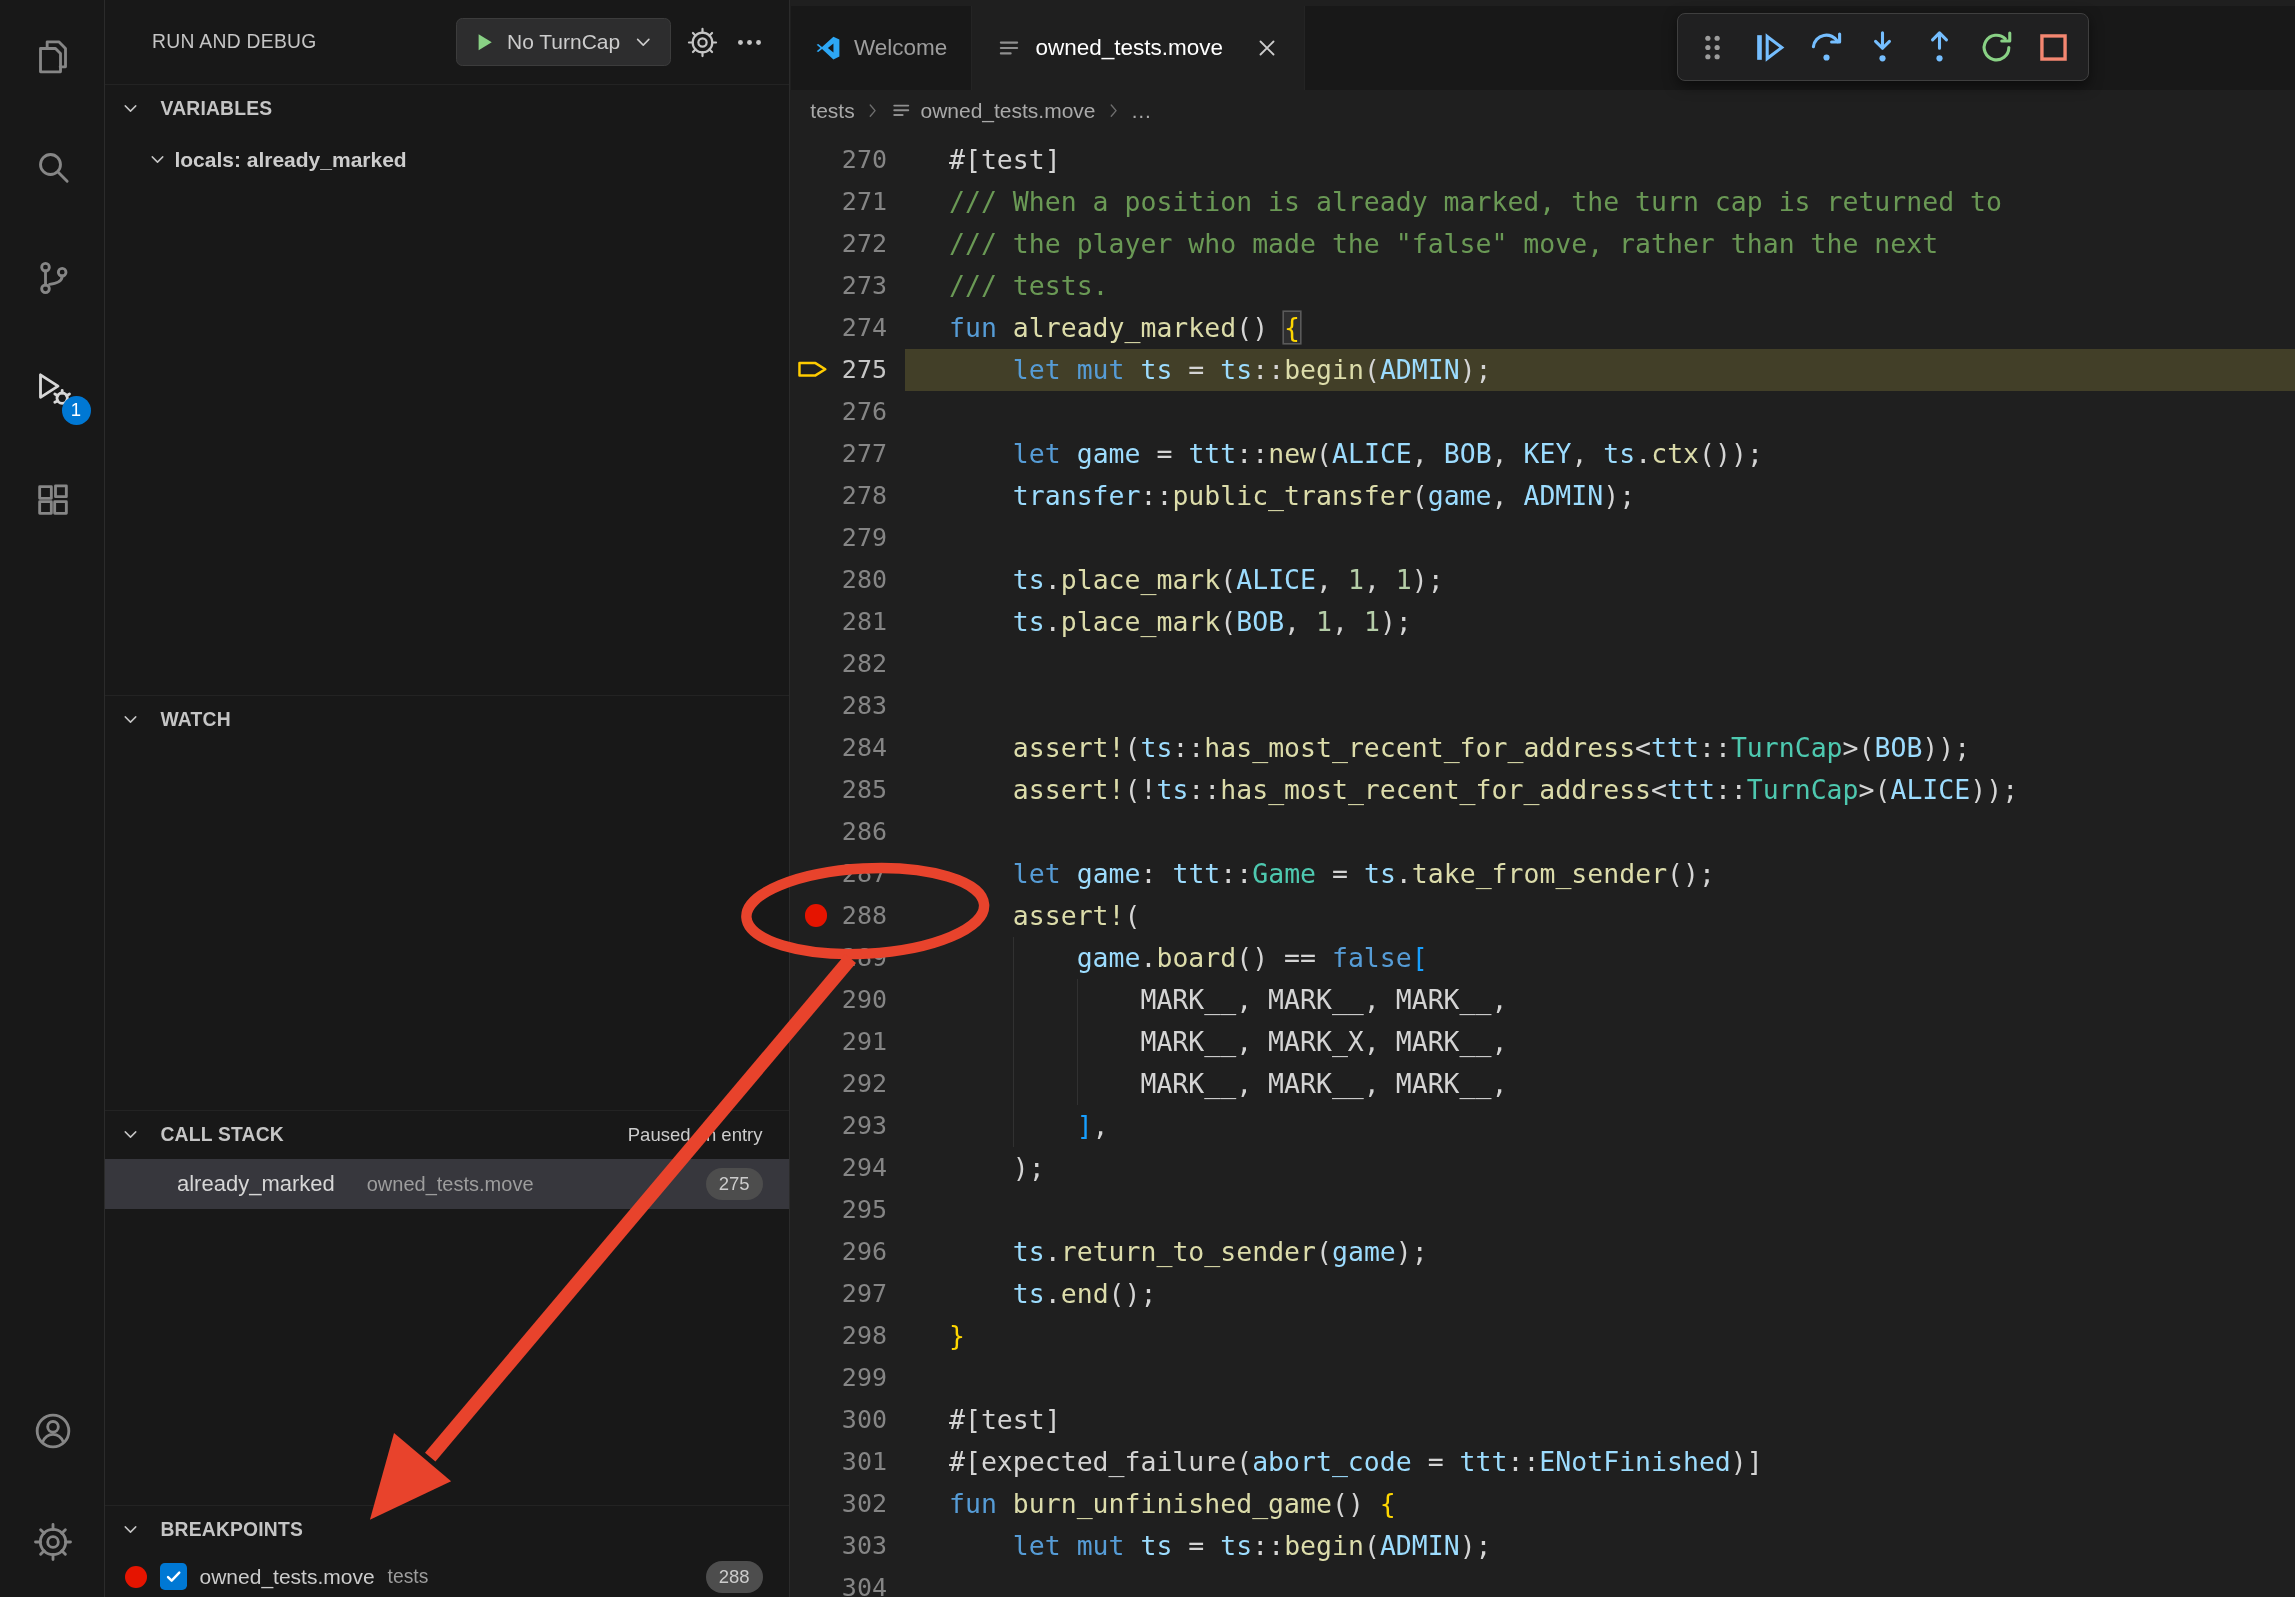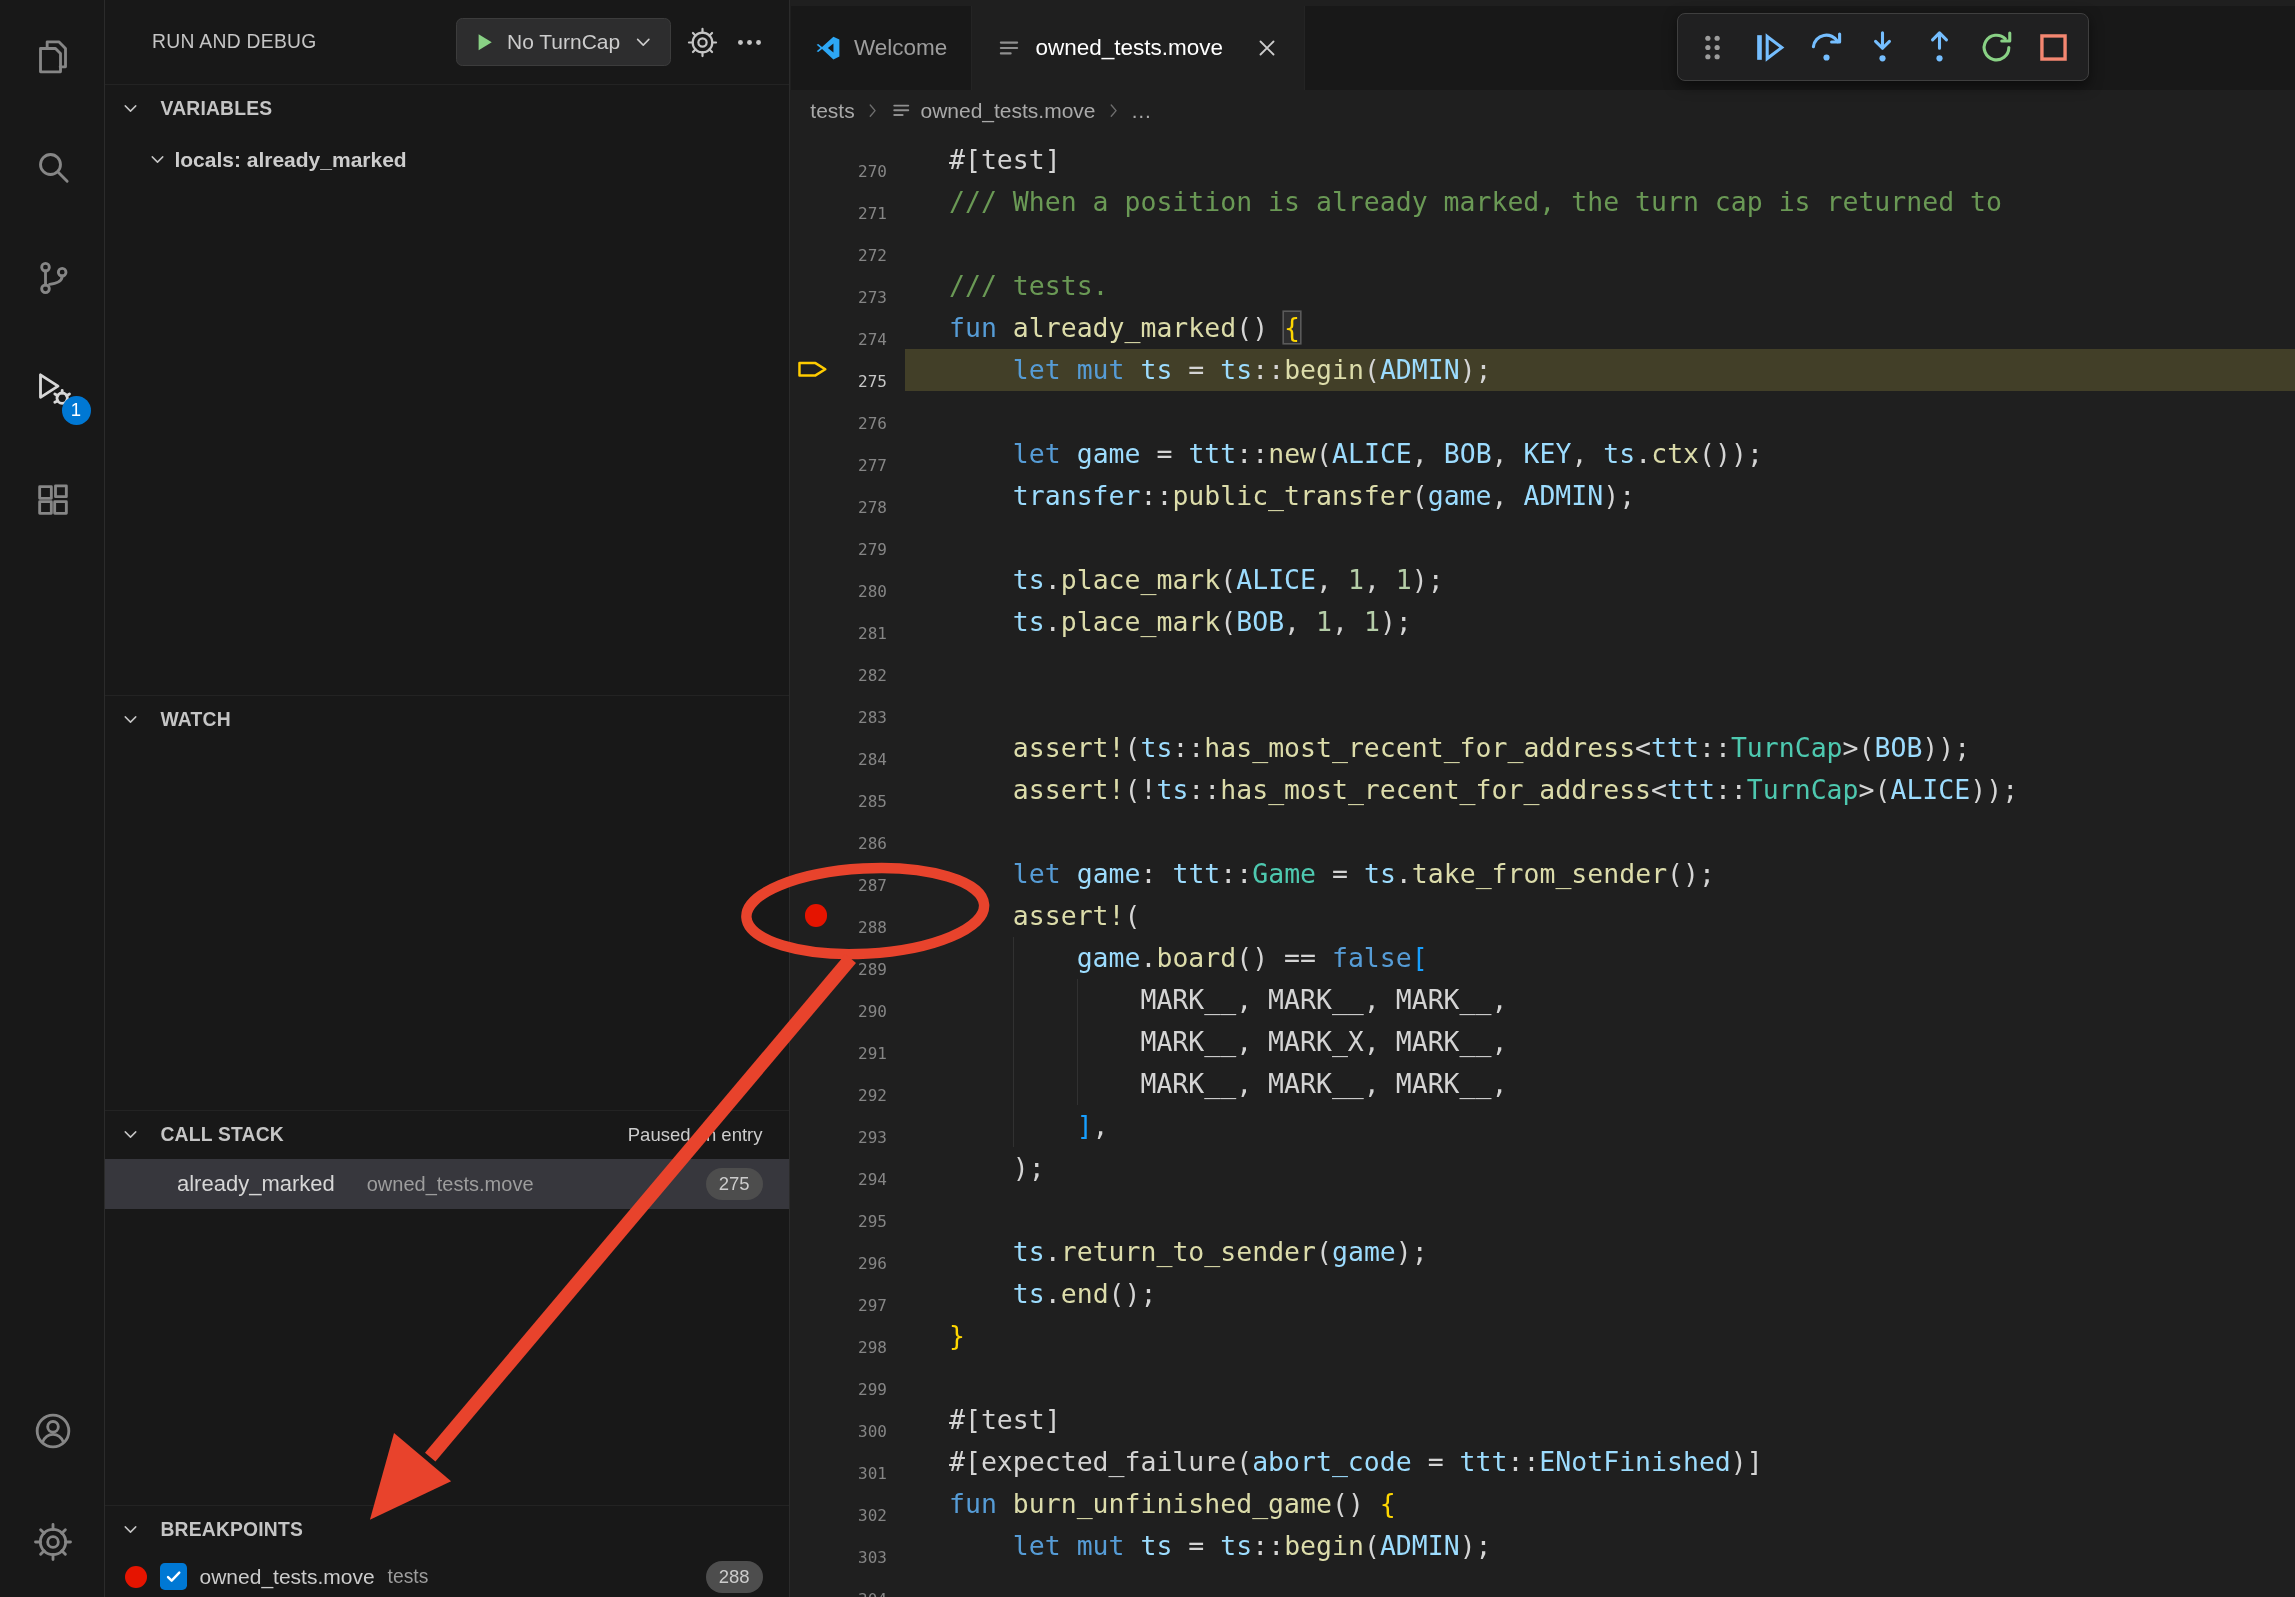--- a/index.html
+++ b/index.html
@@ -67,21 +67,21 @@
   .breadcrumbs{position:absolute;left:0;top:84px;right:0;height:53px;display:flex;align-items:center;gap:8px;padding-left:19.3px;font-size:21px;color:#a9a9a9}
   .bc-item{cursor:pointer;white-space:nowrap}
   .bc-sep{color:#6e6e6e}
   .bc-sep svg{width:19.3px;height:19.3px}
   .bc-icon svg{width:22.5px;height:22.5px}
 
   .code{position:absolute;left:0;top:137px;right:0;bottom:0;padding-top:1.6px;font-family:"DejaVu Sans Mono",monospace;font-size:26.5px;line-height:42px;overflow:hidden;cursor:text}
   .code-line{position:relative;height:42px;display:flex;white-space:pre}
   .code-line.current::before{content:"";position:absolute;left:114px;right:0;top:0;bottom:0;background:var(--current-line,#423f28)}
   .gutter{width:158px;flex:none;position:relative;z-index:1}
-  .lnum{position:absolute;right:62px;top:12px;font-size:16px;color:#858585}
+  .lnum{position:absolute;right:62px;top:0;font-size:25px;color:#858585}
   .code-line.current .lnum{color:#c6c6c6}
   .bp-dot{position:absolute;left:13.7px;top:9.7px;width:22.5px;height:22.5px;border-radius:50%;background:var(--bp-red,#e51400)}
   .cur-arrow{position:absolute;left:6.4px;top:9.7px}
   .cur-arrow svg{width:32px;height:22.5px}
   .code-text{flex:1;position:relative;z-index:1}
   .ig{position:absolute;top:0;bottom:0;width:0.8px;background:#313131}
   .tk-kw{color:var(--syn-kw,#569cd6)}
   .tk-fn{color:var(--syn-fn,#dcdcaa)}
   .tk-vr{color:var(--syn-vr,#9cdcfe)}
   .tk-ty{color:var(--syn-ty,#4ec9b0)}
@@ -371,21 +371,21 @@
         <span class="bc-sep icon">
           <svg viewBox="0 0 24 24" fill="none" stroke="currentColor" stroke-width="1.7" stroke-linecap="round" stroke-linejoin="round">
             <path d="M9 5l6 7-6 7"></path>
           </svg>
         </span>
         <span class="bc-item">…</span>
       </div>
     <div class="code">
         <div class="code-line"><div class="gutter"><span class="lnum">270</span></div><div class="code-text"><span class="tk-pn">#[test]</span></div></div>
         <div class="code-line"><div class="gutter"><span class="lnum">271</span></div><div class="code-text"><span class="tk-cm">/// When a position is already marked, the turn cap is returned to</span></div></div>
-        <div class="code-line"><div class="gutter"><span class="lnum">272</span></div></div>
+        <div class="code-line"><div class="gutter"><span class="lnum">272</span></div><div class="code-text"><span class="tk-cm">/// the player who made the "false" move, rather than the next</span></div></div>
         <div class="code-line"><div class="gutter"><span class="lnum">273</span></div><div class="code-text"><span class="tk-cm">/// tests.</span></div></div>
         <div class="code-line"><div class="gutter"><span class="lnum">274</span></div><div class="code-text"><span class="tk-kw">fun </span><span class="tk-fn">already_marked</span><span class="tk-pn">() </span><span class="tk-bm">{</span></div></div>
         <div class="code-line current"><div class="gutter"><span class="cur-arrow icon"><svg viewBox="0 0 26 17" fill="none" stroke="#ffcc00" stroke-width="2" stroke-linejoin="round">
                 <path d="M2 3.5h13l8 5-8 5H2z"></path>
               </svg></span><span class="lnum">275</span></div><div class="code-text"><span class="tk-pn">    </span><span class="tk-kw">let mut</span><span class="tk-pn"> </span><span class="tk-vr">ts</span><span class="tk-pn"> = </span><span class="tk-vr">ts</span><span class="tk-pn">::</span><span class="tk-fn">begin</span><span class="tk-pn">(</span><span class="tk-vr">ADMIN</span><span class="tk-pn">);</span></div></div>
         <div class="code-line"><div class="gutter"><span class="lnum">276</span></div><div class="code-text"></div></div>
         <div class="code-line"><div class="gutter"><span class="lnum">277</span></div><div class="code-text"><span class="tk-pn">    </span><span class="tk-kw">let</span><span class="tk-pn"> </span><span class="tk-vr">game</span><span class="tk-pn"> = </span><span class="tk-vr">ttt</span><span class="tk-pn">::</span><span class="tk-fn">new</span><span class="tk-pn">(</span><span class="tk-vr">ALICE</span><span class="tk-pn">, </span><span class="tk-vr">BOB</span><span class="tk-pn">, </span><span class="tk-vr">KEY</span><span class="tk-pn">, </span><span class="tk-vr">ts</span><span class="tk-pn">.</span><span class="tk-fn">ctx</span><span class="tk-pn">());</span></div></div>
         <div class="code-line"><div class="gutter"><span class="lnum">278</span></div><div class="code-text"><span class="tk-pn">    </span><span class="tk-vr">transfer</span><span class="tk-pn">::</span><span class="tk-fn">public_transfer</span><span class="tk-pn">(</span><span class="tk-vr">game</span><span class="tk-pn">, </span><span class="tk-vr">ADMIN</span><span class="tk-pn">);</span></div></div>
         <div class="code-line"><div class="gutter"><span class="lnum">279</span></div><div class="code-text"></div></div>
         <div class="code-line"><div class="gutter"><span class="lnum">280</span></div><div class="code-text"><span class="tk-pn">    </span><span class="tk-vr">ts</span><span class="tk-pn">.</span><span class="tk-fn">place_mark</span><span class="tk-pn">(</span><span class="tk-vr">ALICE</span><span class="tk-pn">, </span><span class="tk-nm">1</span><span class="tk-pn">, </span><span class="tk-nm">1</span><span class="tk-pn">);</span></div></div>

